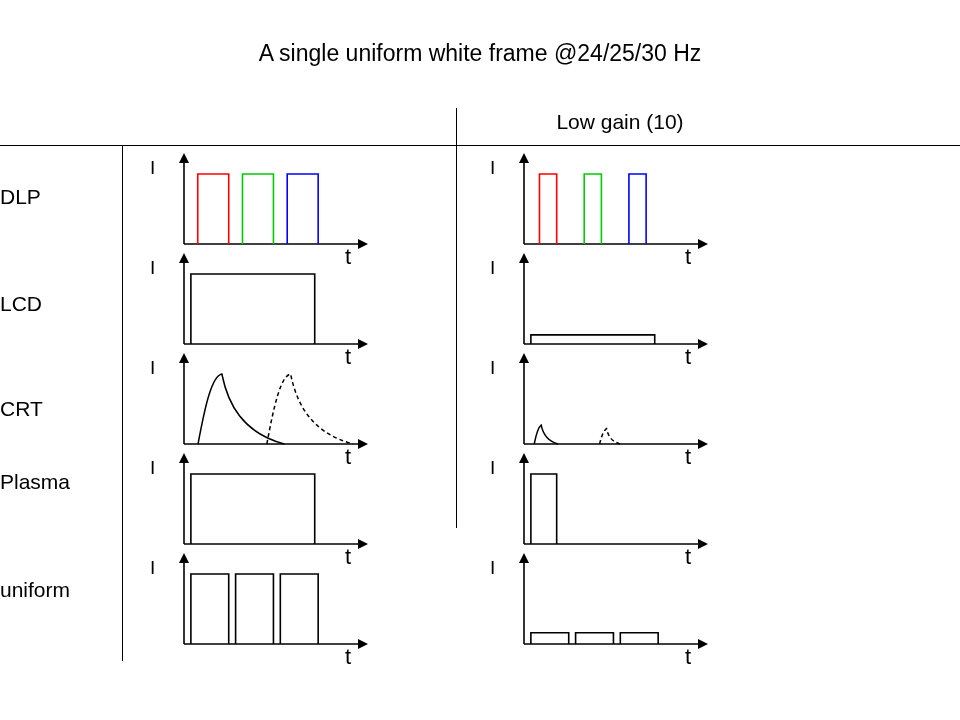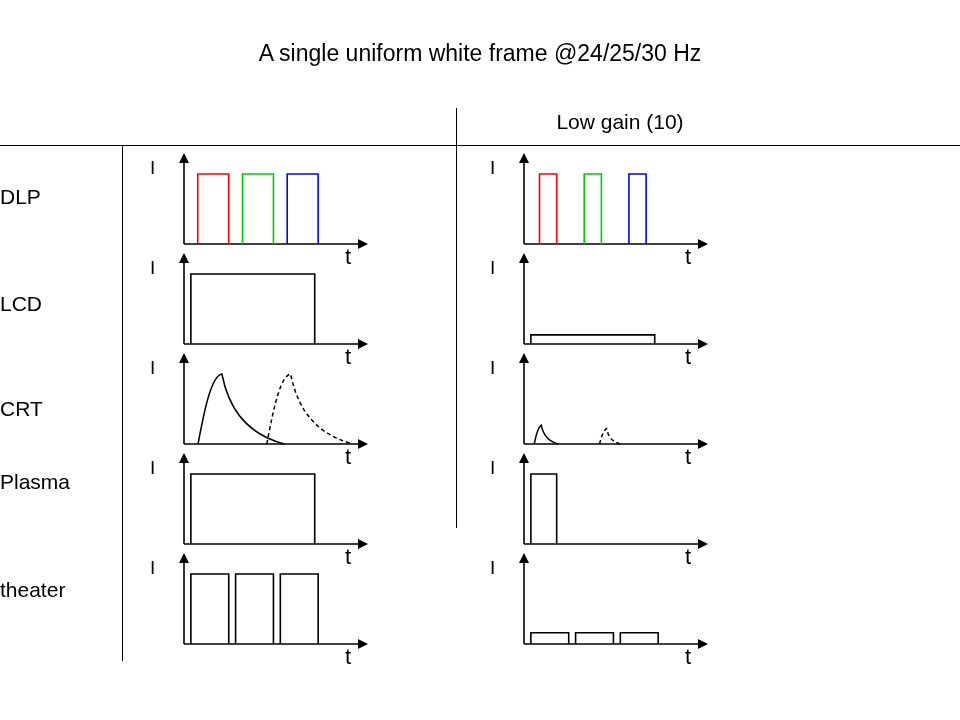--- a/index.html
+++ b/index.html
@@ -104,21 +104,21 @@
 
   <div class="rule-h"></div>
   <div class="rule-v-left"></div>
   <div class="rule-v-mid"></div>
 
   <div id="rows-layer">
       <div class="row-label" style="top: 185px;">DLP</div>
       <div class="row-label" style="top: 278px; margin-top: 14px;">LCD</div>
       <div class="row-label" style="top: 397px;">CRT</div>
       <div class="row-label" style="top: 470px;">Plasma</div>
-      <div class="row-label" style="top: 578px;">theater</div>
+      <div class="row-label" style="top: 578px;">uniform</div>
     </div>
   <div id="plots-layer">
       <div class="axis-i" style="left: 150px; top: 158px;">I</div>
       <div class="axis-t" style="left: 345px; top: 246px;">t</div>
       <div class="plot" style="left: 168px; top: 152px;">
         <svg width="230" height="105" viewBox="0 0 230 105">
           <line x1="16" y1="92" x2="191" y2="92" stroke="#000" stroke-width="1.6"></line>
           <polygon points="200,92 190,87 190,97" fill="#000"></polygon>
           <line x1="16" y1="92" x2="16" y2="10" stroke="#000" stroke-width="1.6"></line>
           <polygon points="16,1 11,11 21,11" fill="#000"></polygon>

